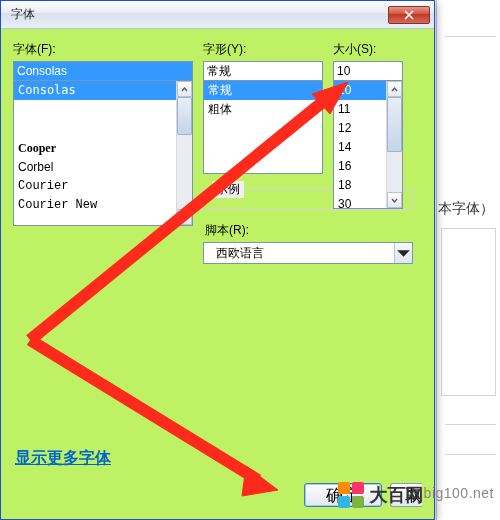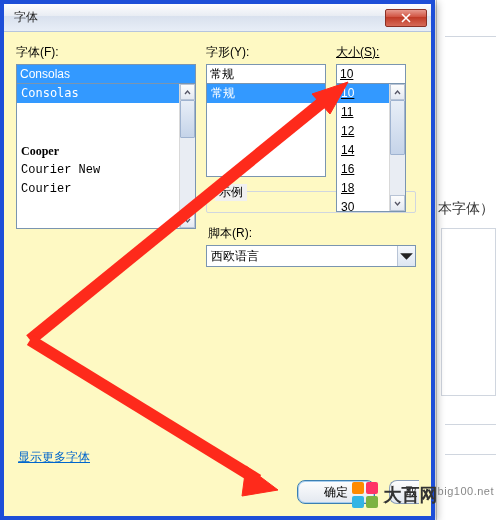--- a/index.html
+++ b/index.html
@@ -10,22 +10,22 @@
     width: 500px;
     height: 520px;
     position: relative;
     overflow: hidden;
   }
   .dialog {
     position: absolute;
     left: 0; top: 0;
     width: 435px;
     height: 520px;
-    background: #fef9c3;
-    border: 4px solid #1d4ed8;
+    background: #bef264;
+    border: 1px solid #1d4ed8;
     box-shadow: 2px 2px 8px rgba(0,0,0,0.3);
   }
   .titlebar {
     height: 28px;
     background: linear-gradient(#fdfdfe, #e8ecf3 45%, #d9e1ee 46%, #e8eef7);
     border-bottom: 1px solid #b6c5dd;
     display: flex;
     align-items: center;
     padding: 0 4px 0 10px;
   }
@@ -39,21 +39,21 @@
     display: flex; align-items: center; justify-content: center;
     font-size: 10px;
     cursor: pointer;
   }
   .close-btn svg { width: 10px; height: 10px; }
   .body { padding: 12px 12px 8px 12px; position: relative; height: calc(100% - 28px); }
   .columns { display: flex; gap: 10px; }
   .col { display: flex; flex-direction: column; }
   .col-font { width: 180px; }
   .col-style { width: 120px; }
-  .col-size { width: 70px; text-decoration: underline; }
+  .col-size { width: 70px; }
   .col label { margin-bottom: 3px; display:block; }
   .tx {
     width: 100%;
     height: 20px;
     border: 1px solid #7a95b0;
     background: #fff;
     padding: 1px 3px;
     font-size: 12px;
     font-family: inherit;
   }
@@ -132,53 +132,53 @@
     color: #333;
   }
   .script-label { display:block; margin: 12px 0 3px 2px; }
   .combo {
     display:flex;
     border:1px solid #7a95b0;
     background:#fff;
     height:22px;
     align-items:center;
   }
-  .combo .cval { flex:1; padding:0 4px; }
+  .combo .cval { flex:1; padding:0 12px; }
   .combo .cbtn {
     width:18px; height:100%;
     background: linear-gradient(#f5f8fc,#dde6f2);
     border-left:1px solid #b8c4d6;
     display:flex; align-items:center; justify-content:center;
     cursor:pointer;
   }
   .link-more {
     position:absolute;
     left: 14px;
     bottom: 50px;
     color: #0066cc;
     text-decoration: underline;
     cursor: pointer;
-    font-size: 12px;
+    font-size: 16px;
+    font-weight: bold;
   }
   .buttons {
     position:absolute;
     right: 12px; bottom: 12px;
     display:flex; gap:8px;
   }
   .btn {
     min-width: 78px;
     height: 24px;
     background: linear-gradient(#fdfdfd,#e3e8f0);
     border:1px solid #8a9eb8;
-    border-radius:8px;
+    border-radius:3px;
     padding: 0 14px;
     cursor:pointer;
-    font-size:12px;
+    font-size:17px;
     font-family:inherit;
-    margin-left:6px;
   }
   .btn.default {
     border:1px solid #3c7fb1;
     box-shadow: 0 0 0 1px #a7cdee inset;
   }
   
   .behind {
     position:absolute;
     right:0; top:0;
     width: 64px; height: 520px;
@@ -196,21 +196,21 @@
     position:absolute;
     right: 6px; bottom: 12px;
     display:flex; align-items:center; gap:6px;
     font-family: "Microsoft YaHei", sans-serif;
     pointer-events:none;
   }
   .wm-logo { width:26px; height:26px; display:grid; grid-template-columns:1fr 1fr; grid-template-rows:1fr 1fr; gap:2px; }
   .wm-logo div { border-radius:2px; }
   .wm-text { display:flex; flex-direction:row; line-height:1; }
   .wm-text .l1 { font-size:18px; font-weight:bold; color:#333; }
-  .wm-text .l2 { font-size:11px; color:#888; letter-spacing:0.5px; }
+  .wm-text .l2 { font-size:14px; color:#888; letter-spacing:0.5px; }
 </style>
 </head>
 <body>
 
 <div class="behind">
   <div class="line" style="top:36px"></div>
   <span class="txt" style="top:200px">本字体）</span>
   <div class="box" style="top:228px; height:168px"></div>
   <div class="line" style="top:424px"></div>
   <div class="line" style="top:454px"></div>
@@ -228,22 +228,23 @@
   <div class="body">
     <div class="columns">
 
       <div class="col col-font">
         <label>字体(F):</label>
         <input class="tx sel-font" style="background: rgb(51, 153, 255); color: rgb(255, 255, 255);" value="Consolas">
         <div class="listbox lb-font">
           <div class="items" id="font-items">
               <div class="item selected f-consolas">Consolas</div>
               <div class="item f-cooper">Cooper</div>
+              <div class="item f-corbel">Corbel</div>
+              <div class="item f-courier">Courier</div>
               <div class="item f-couriernew">Courier New</div>
-              <div class="item f-courier">Courier</div>
             </div>
           <div class="scrollbar">
             <div class="sb-btn">
                 <svg viewBox="0 0 7 7">
                   <path d="M1 5 L3.5 2 L6 5" fill="none" stroke="#556" stroke-width="1.3"></path>
                 </svg>
               </div>
             <div class="sb-track">
                 <div class="sb-thumb" style="top:0;height:38px"></div>
               </div>
@@ -255,20 +256,21 @@
           </div>
         </div>
       </div>
 
       <div class="col col-style">
         <label>字形(Y):</label>
         <input class="tx" value="常规" style="">
         <div class="listbox lb-style">
           <div class="items" id="style-items">
               <div class="item selected">常规</div>
+              <div class="item">粗体</div>
             </div>
         </div>
         <div class="group" style="width:210px">
           <span class="legend">示例</span>
         </div>
         <label class="script-label">脚本(R):</label>
         <div class="combo" style="width:210px">
           <span class="cval">西欧语言</span>
           <div class="cbtn">
               <svg viewBox="0 0 8 8">

